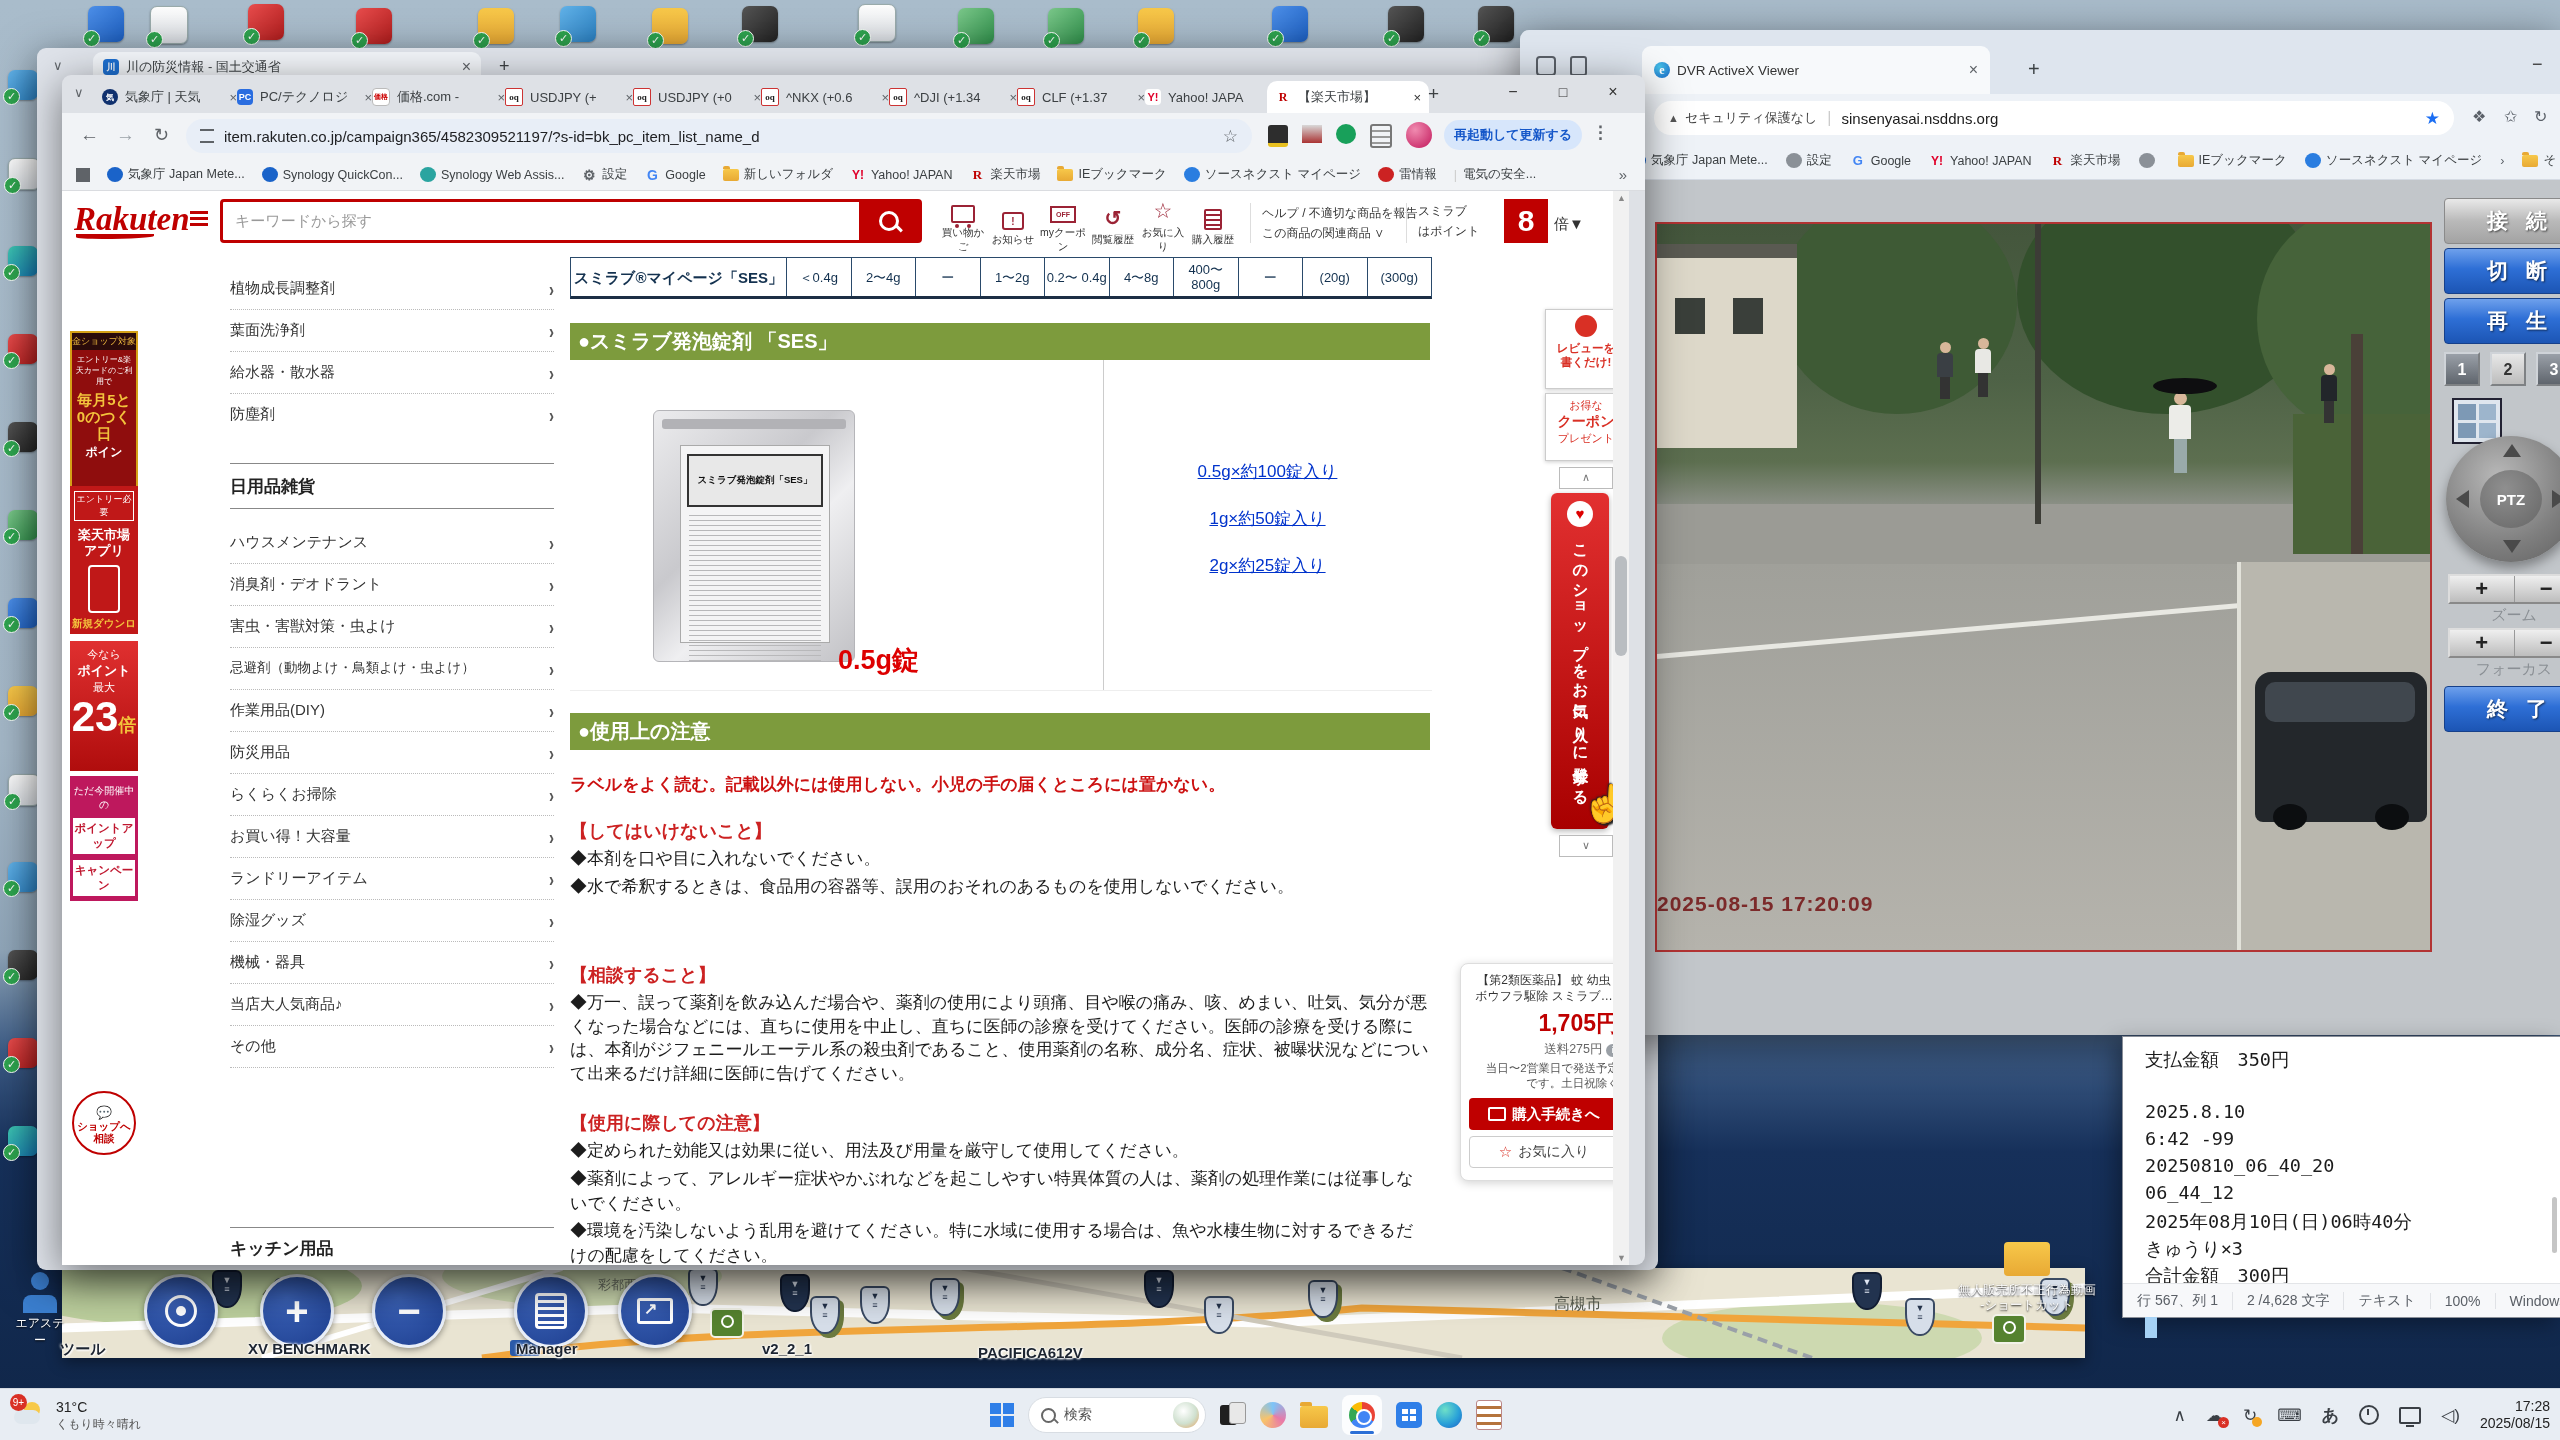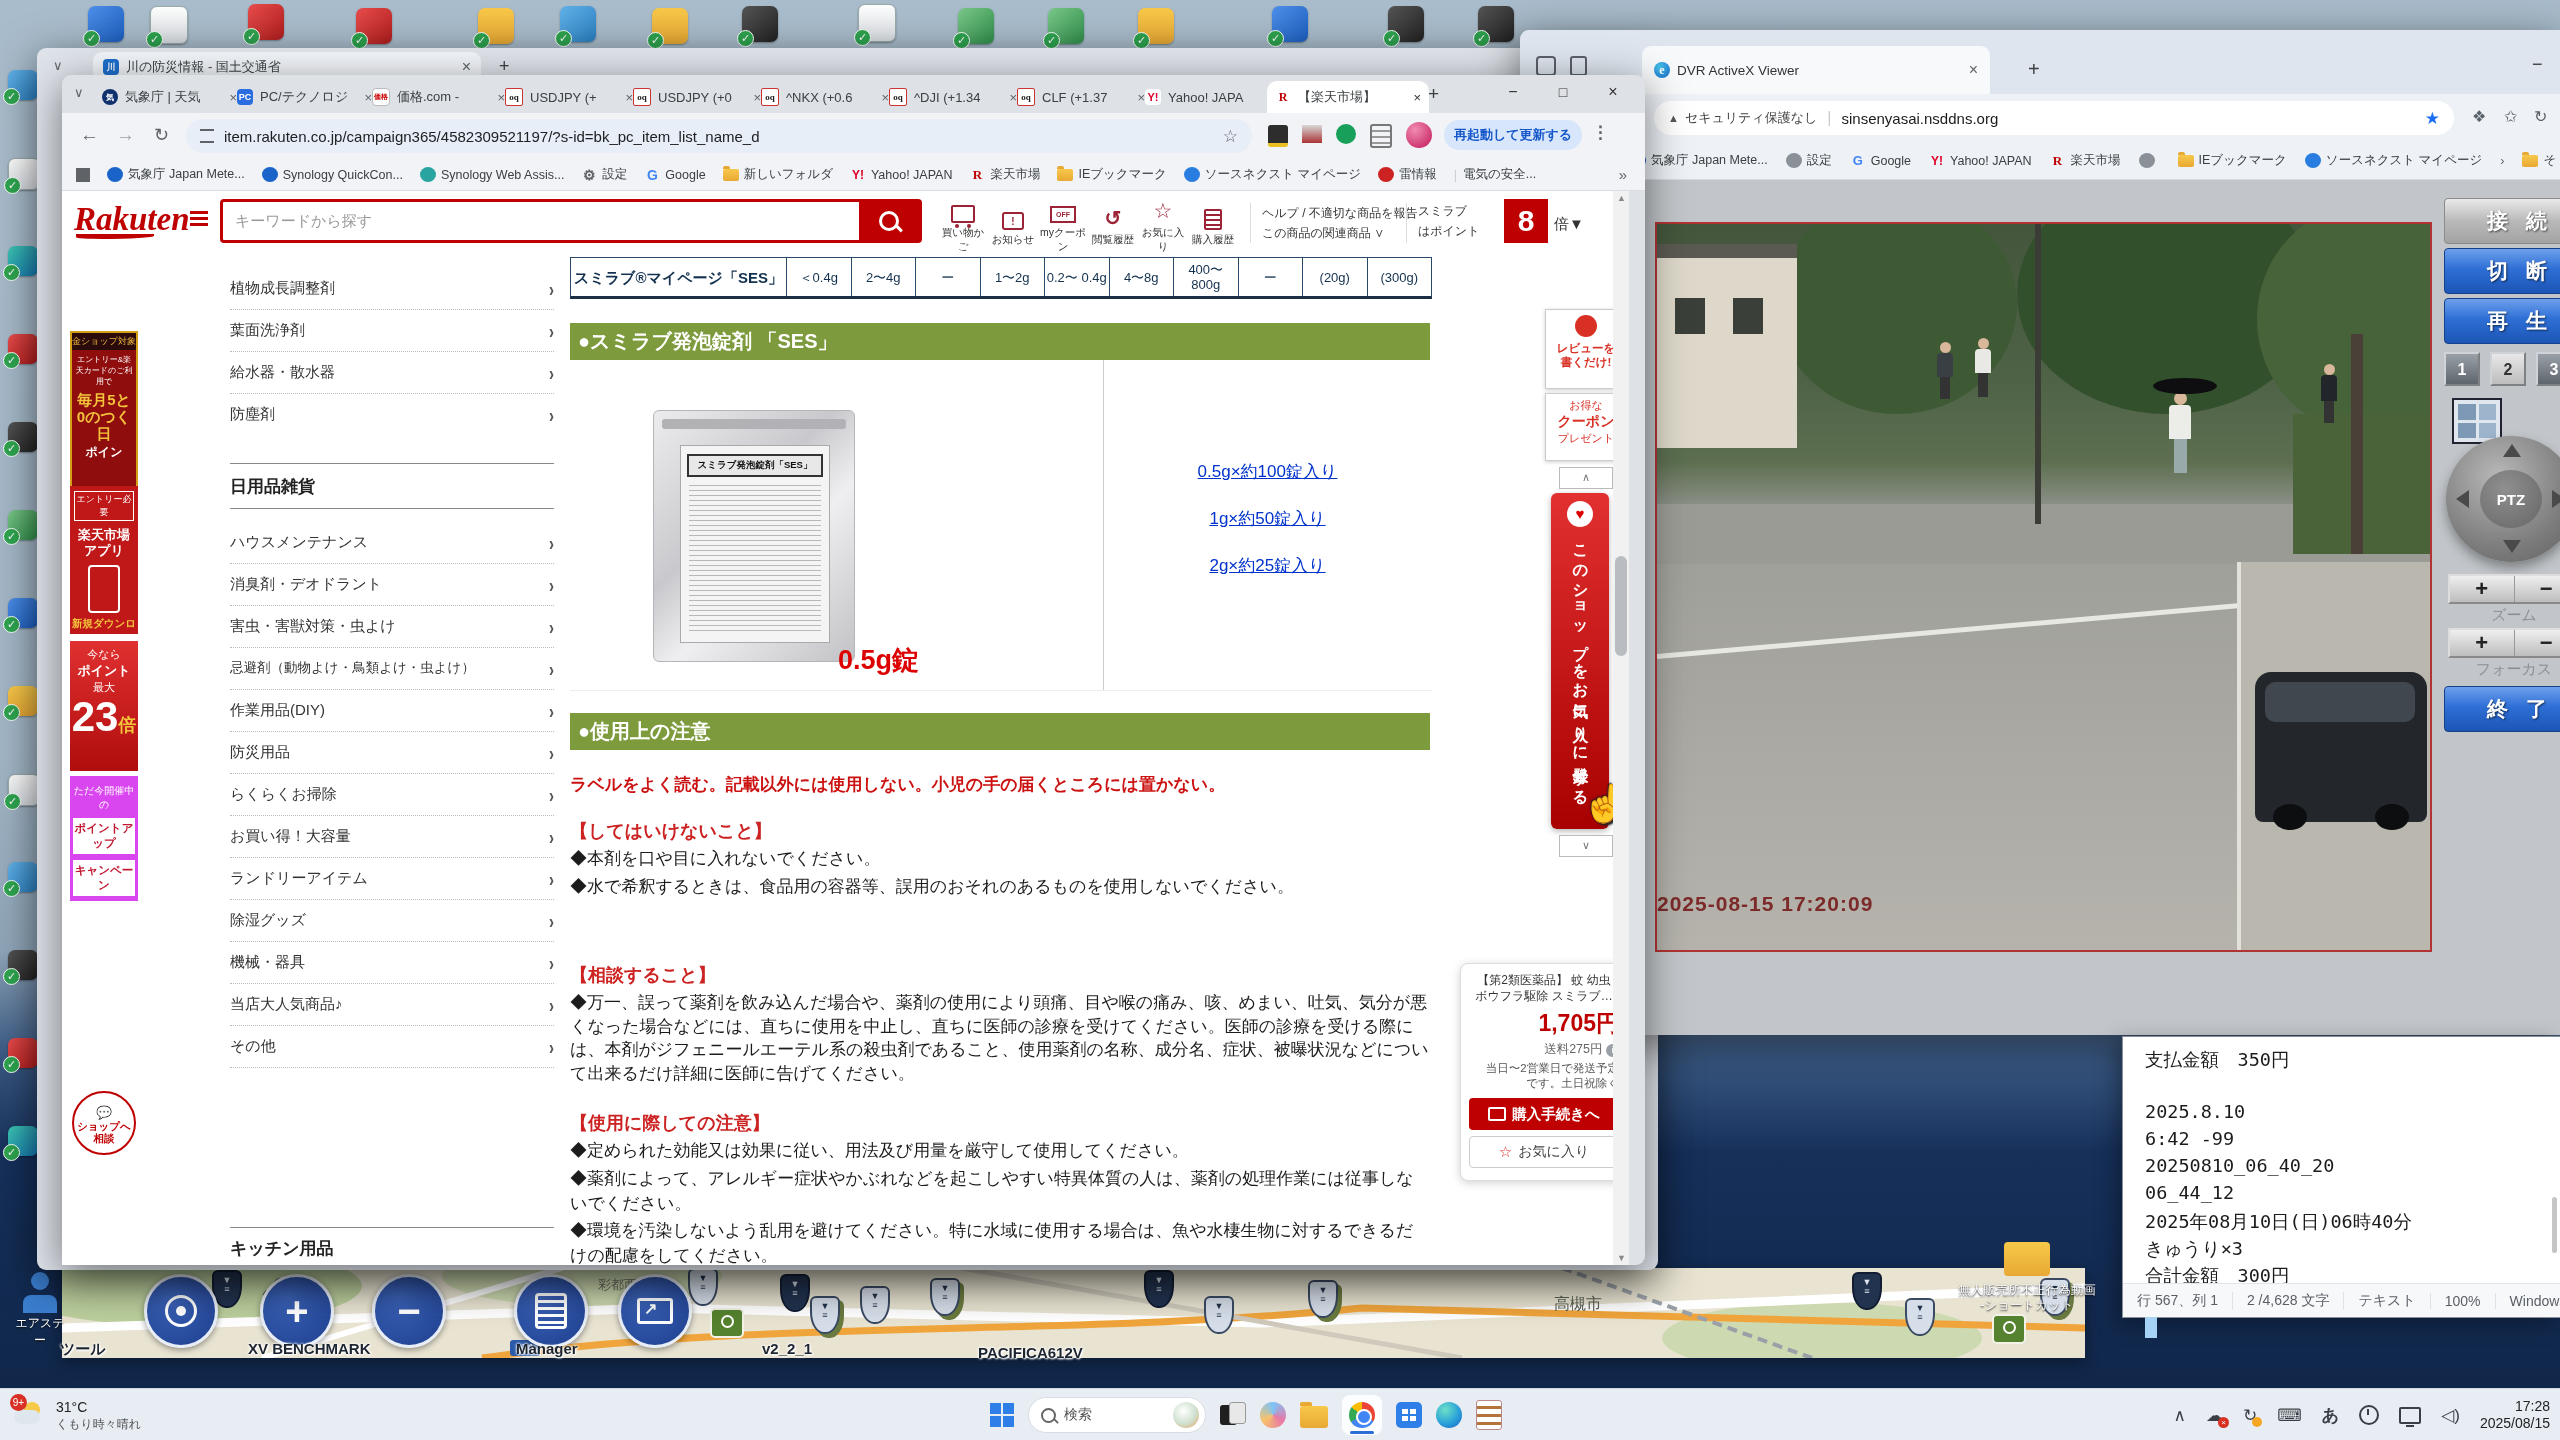--- a/index.html
+++ b/index.html
@@ -546,21 +546,21 @@
         <div style="color:#fff;font-size:13px;font-weight:bold;line-height:16px;margin:6px 2px">楽天市場アプリ</div>
         <div style="width:28px;height:44px;border:2px solid #fff;border-radius:4px;margin:4px auto"></div>
         <div style="color:#f3c33c;font-size:10.5px;font-weight:bold">新規ダウンロー</div>
       </div>
       <div class="ab" style="left:8px;top:450px;width:68px;height:130px;background:linear-gradient(#e03030,#b00d0d);text-align:center;color:#fff;overflow:hidden">
         <div style="font-size:11px;margin-top:6px">今なら</div>
         <div style="font-size:13px;font-weight:bold">ポイント</div>
         <div style="font-size:11px">最大</div>
         <span style="font-size:42px;font-weight:bold;line-height:44px">23</span><span style="font-size:18px;font-weight:bold;color:#f3c33c">倍</span>
       </div>
-      <div class="ab" style="left:8px;top:585px;width:68px;height:125px;background:#d946ef;text-align:center;color:#fff;overflow:hidden">
+      <div class="ab" style="left:8px;top:585px;width:68px;height:125px;background:#be185d;text-align:center;color:#fff;overflow:hidden">
         <div style="font-size:10px;margin-top:8px">ただ今開催中の</div>
         <div style="background:#fff;color:#c01830;font-weight:bold;font-size:11.5px;margin:6px 3px;padding:3px 0">ポイントアップ</div>
         <div style="background:#fff;color:#c01830;font-weight:bold;font-size:11.5px;margin:0 3px;padding:3px 0">キャンペーン</div>
       </div>
       <div class="ab" style="left:10px;top:900px;width:64px;height:64px;border:2px solid var(--rakuten_red);border-radius:50%;background:#fff;text-align:center;color:var(--rakuten_red);box-sizing:border-box">
         <div style="font-size:13px;margin-top:12px">💬</div>
         <div style="font-size:10.5px;font-weight:bold;line-height:12px"><span>ショップへ</span><br><span>相談</span></div>
       </div>
 
       <div>
@@ -650,21 +650,21 @@
         <div class="cell" style="flex:1">(300g)</div>
       </div>
 
       <div class="gbar" style="top:132px">●スミラブ発泡錠剤 「SES」</div>
       <div class="ab" style="left:508px;top:169px;width:862px;height:330px;border-bottom:1px solid #eee">
         <div class="ab" style="left:533px;top:0;width:1px;height:330px;background:#ccc"></div>
 
         <div class="ab" style="left:83px;top:50px;width:200px;height:250px;background:linear-gradient(135deg,#ececee,#c9c9cd 40%,#efeff1 60%,#c2c2c6);border-radius:6px;border:1px solid #b5b5b9">
           <div class="ab" style="left:8px;top:8px;right:8px;height:10px;background:#b2b2b6;border-radius:3px"></div>
           <div class="ab" style="left:26px;top:34px;width:148px;height:196px;background:#f4f4f5;border:1px solid #aaa">
-            <div style="margin:8px 6px 4px;border:2px solid #333;background:#e8e8e8;font-size:9.5px;font-weight:bold;color:#111;text-align:center;padding:3px 0">スミラブ発泡錠剤「SES」</div>
+            <div style="margin:8px 6px 4px;border:2px solid #333;background:#e8e8e8;font-size:9.5px;font-weight:bold;color:#111;text-align:center;padding:18px 0">スミラブ発泡錠剤「SES」</div>
             <div style="margin:4px 8px;height:150px;background:repeating-linear-gradient(180deg,transparent 0 4px,#b8b8ba 4px 5px)"></div>
           </div>
         </div>
         <span class="ab" style="left:268px;top:282px;color:#dd0000;font-size:27px;font-weight:bold">0.5g錠</span>
 
         <div class="ab" style="left:533px;top:100px;width:329px;text-align:center">
           <a class="plink">0.5g×約100錠入り</a>
           <a class="plink">1g×約50錠入り</a>
           <a class="plink">2g×約25錠入り</a>
         </div>

